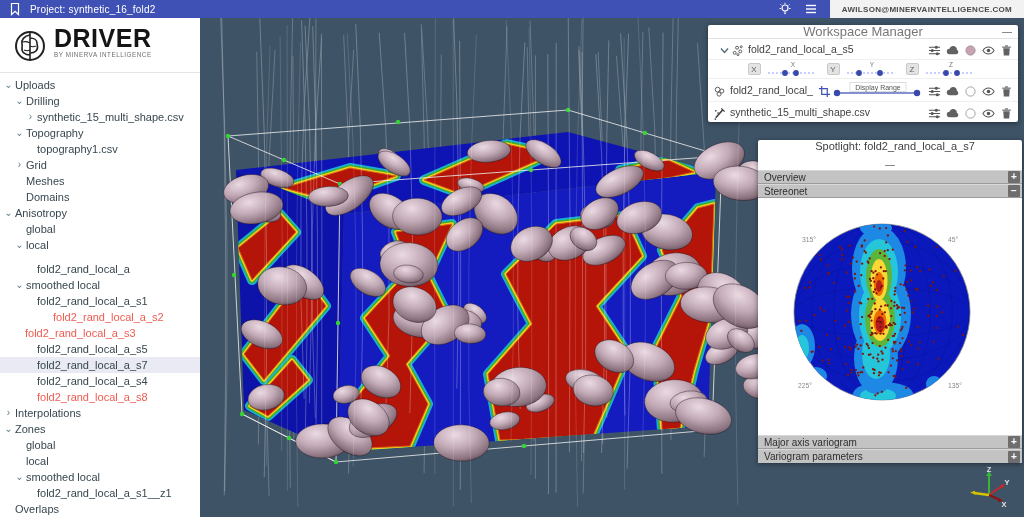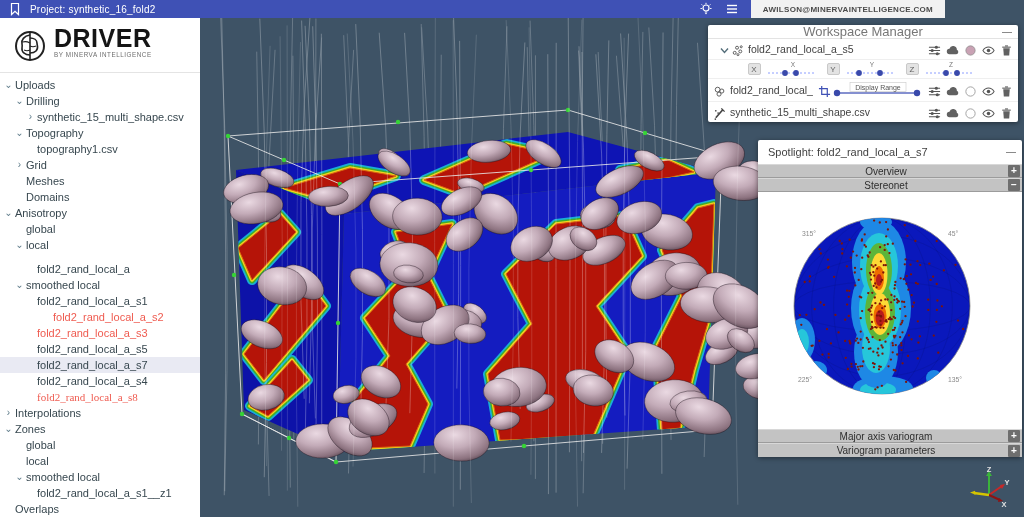--- a/index.html
+++ b/index.html
@@ -1,20 +1,20 @@
 <!DOCTYPE html>
 <html><head>
 <meta charset="utf-8">
 <style>
   * { margin:0; padding:0; box-sizing:border-box; }
   html,body { width:1024px; height:517px; overflow:hidden; }
   body { font-family:"Liberation Sans", sans-serif; background:#3e5366; position:relative; }
 
   
-  .topbar { position:absolute; top:0; left:0; width:945px; height:18px; background:#3f51b5;
+  .topbar { position:absolute; top:0; left:0; width:1024px; height:18px; background:#3f51b5;
             display:flex; align-items:center; z-index:60; }
   .topbar .bkm { width:14px; height:14px; margin-left:8px; }
   .topbar .proj { color:#fff; font-size:10px; margin-left:8px; letter-spacing:.2px; }
   .topbar .spacer { flex:1; }
   .topbar .tb-ic { width:14px; height:14px; margin-right:12px; cursor:pointer; }
   .topbar .acct { height:18px; background:#f2f2f2; color:#4a4a4a; font-size:8px; font-weight:bold;
                   display:flex; align-items:center; padding:0 12px; letter-spacing:.3px; cursor:pointer; }
 
   
   .sidebar { position:absolute; top:18px; left:0; width:200px; height:499px; background:#fff; z-index:40; }
@@ -47,25 +47,25 @@
   .r1 { height:21px; }
   .r2 { height:19px; justify-content:center; }
   .r3 { height:23px; }
   .r4 { height:20px; }
   .axq { display:flex; align-items:center; margin:0 3px; }
   .chip { width:13px; height:12px; background:#e3e3e3; border:1px solid #c9c9c9; border-radius:2px;
           font-size:8px; color:#616161; text-align:center; line-height:11px; margin-right:2px; cursor:pointer; }
 
   
   .sp { left:758px; top:140px; width:264px; }
-  .sp-head { height:24px; display:flex; align-items:center; }
+  .sp-head { height:30px; display:flex; align-items:center;flex-direction:column; }
   .sp-head .t { flex:1; font-size:11px; color:#424242; padding-left:10px; }
   .sp-bar { height:14px; background:#c3c3c3; border-top:1px solid #d8d8d8; border-bottom:1px solid #9c9c9c;
             display:flex; align-items:center; cursor:pointer; }
-  .sp-bar .t { flex:1; font-size:10px; color:#2e2e2e; padding-left:6px;text-align:center; }
+  .sp-bar .t { flex:1; font-size:10px; color:#2e2e2e; padding-left:6px; }
   .sp-bar .btn { width:12px; height:12px; background:#6e6e6e; color:#fff; font-size:10px; font-weight:bold;
                  text-align:center; line-height:11px; margin-right:2px; border-radius:1px; cursor:pointer; }
   .sn-wrap { background:#fff; }
 
   
   .gizmo { position:absolute; right:12px; bottom:6px; width:46px; height:46px; z-index:45; }
 </style>
 </head>
 <body>
 
@@ -158,37 +158,37 @@
         <span>smoothed local</span>
       </div>
       <div class="tree-row" style="padding-left: 24px;">
         <span class="chev"></span>
         <span>fold2_rand_local_a_s1</span>
       </div>
       <div class="tree-row red" style="padding-left: 40px;">
         <span class="chev"></span>
         <span>fold2_rand_local_a_s2</span>
       </div>
+      <div class="tree-row red" style="padding-left: 12px;">
+        <span class="chev"></span>
+        <span>fold2_rand_local_a_s3</span>
+      </div>
+      <div class="tree-row" style="padding-left: 24px;">
+        <span class="chev"></span>
+        <span>fold2_rand_local_a_s5</span>
+      </div>
+      <div class="tree-row selected" style="padding-left: 24px;">
+        <span class="chev"></span>
+        <span>fold2_rand_local_a_s7</span>
+      </div>
+      <div class="tree-row" style="padding-left: 24px;">
+        <span class="chev"></span>
+        <span>fold2_rand_local_a_s4</span>
+      </div>
       <div class="tree-row red" style="padding-left: 24px;">
-        <span class="chev"></span>
-        <span>fold2_rand_local_a_s3</span>
-      </div>
-      <div class="tree-row" style="padding-left: 24px;">
-        <span class="chev"></span>
-        <span>fold2_rand_local_a_s5</span>
-      </div>
-      <div class="tree-row selected" style="padding-left: 24px;">
-        <span class="chev"></span>
-        <span>fold2_rand_local_a_s7</span>
-      </div>
-      <div class="tree-row" style="padding-left: 24px;">
-        <span class="chev"></span>
-        <span>fold2_rand_local_a_s4</span>
-      </div>
-      <div class="tree-row red" style="padding-left: 24px; font-family: Liberation Serif, serif;">
         <span class="chev"></span>
         <span>fold2_rand_local_a_s8</span>
       </div>
       <div class="tree-row" style="padding-left: 2px;">
         <span class="chev">›</span>
         <span>Interpolations</span>
       </div>
       <div class="tree-row" style="padding-left: 2px;">
         <span class="chev">⌄</span>
         <span>Zones</span>

